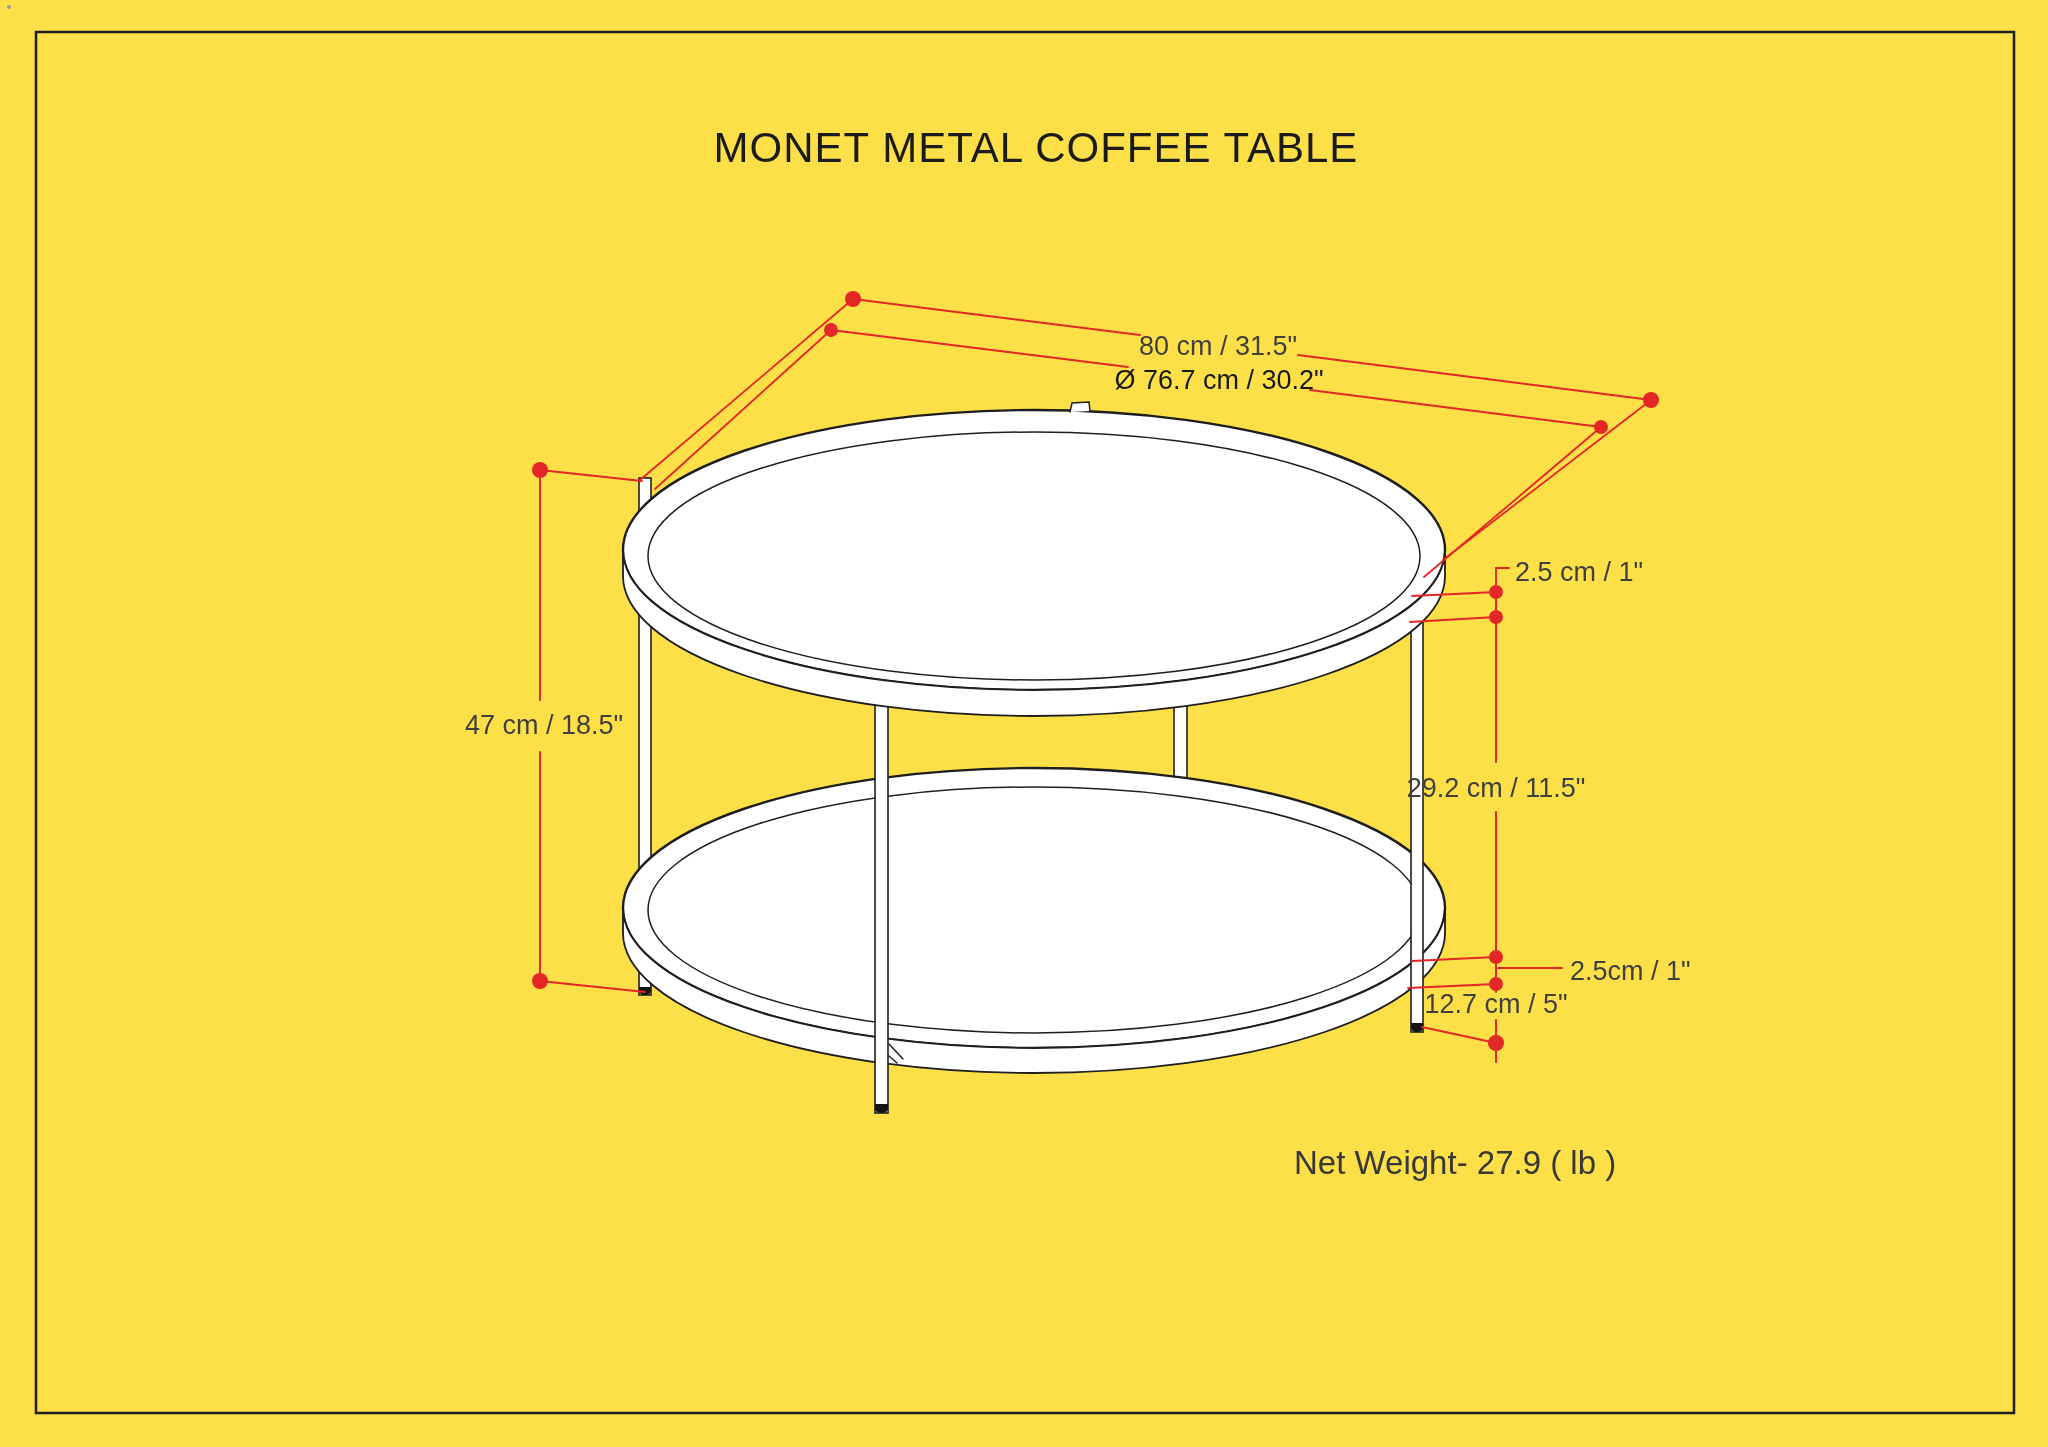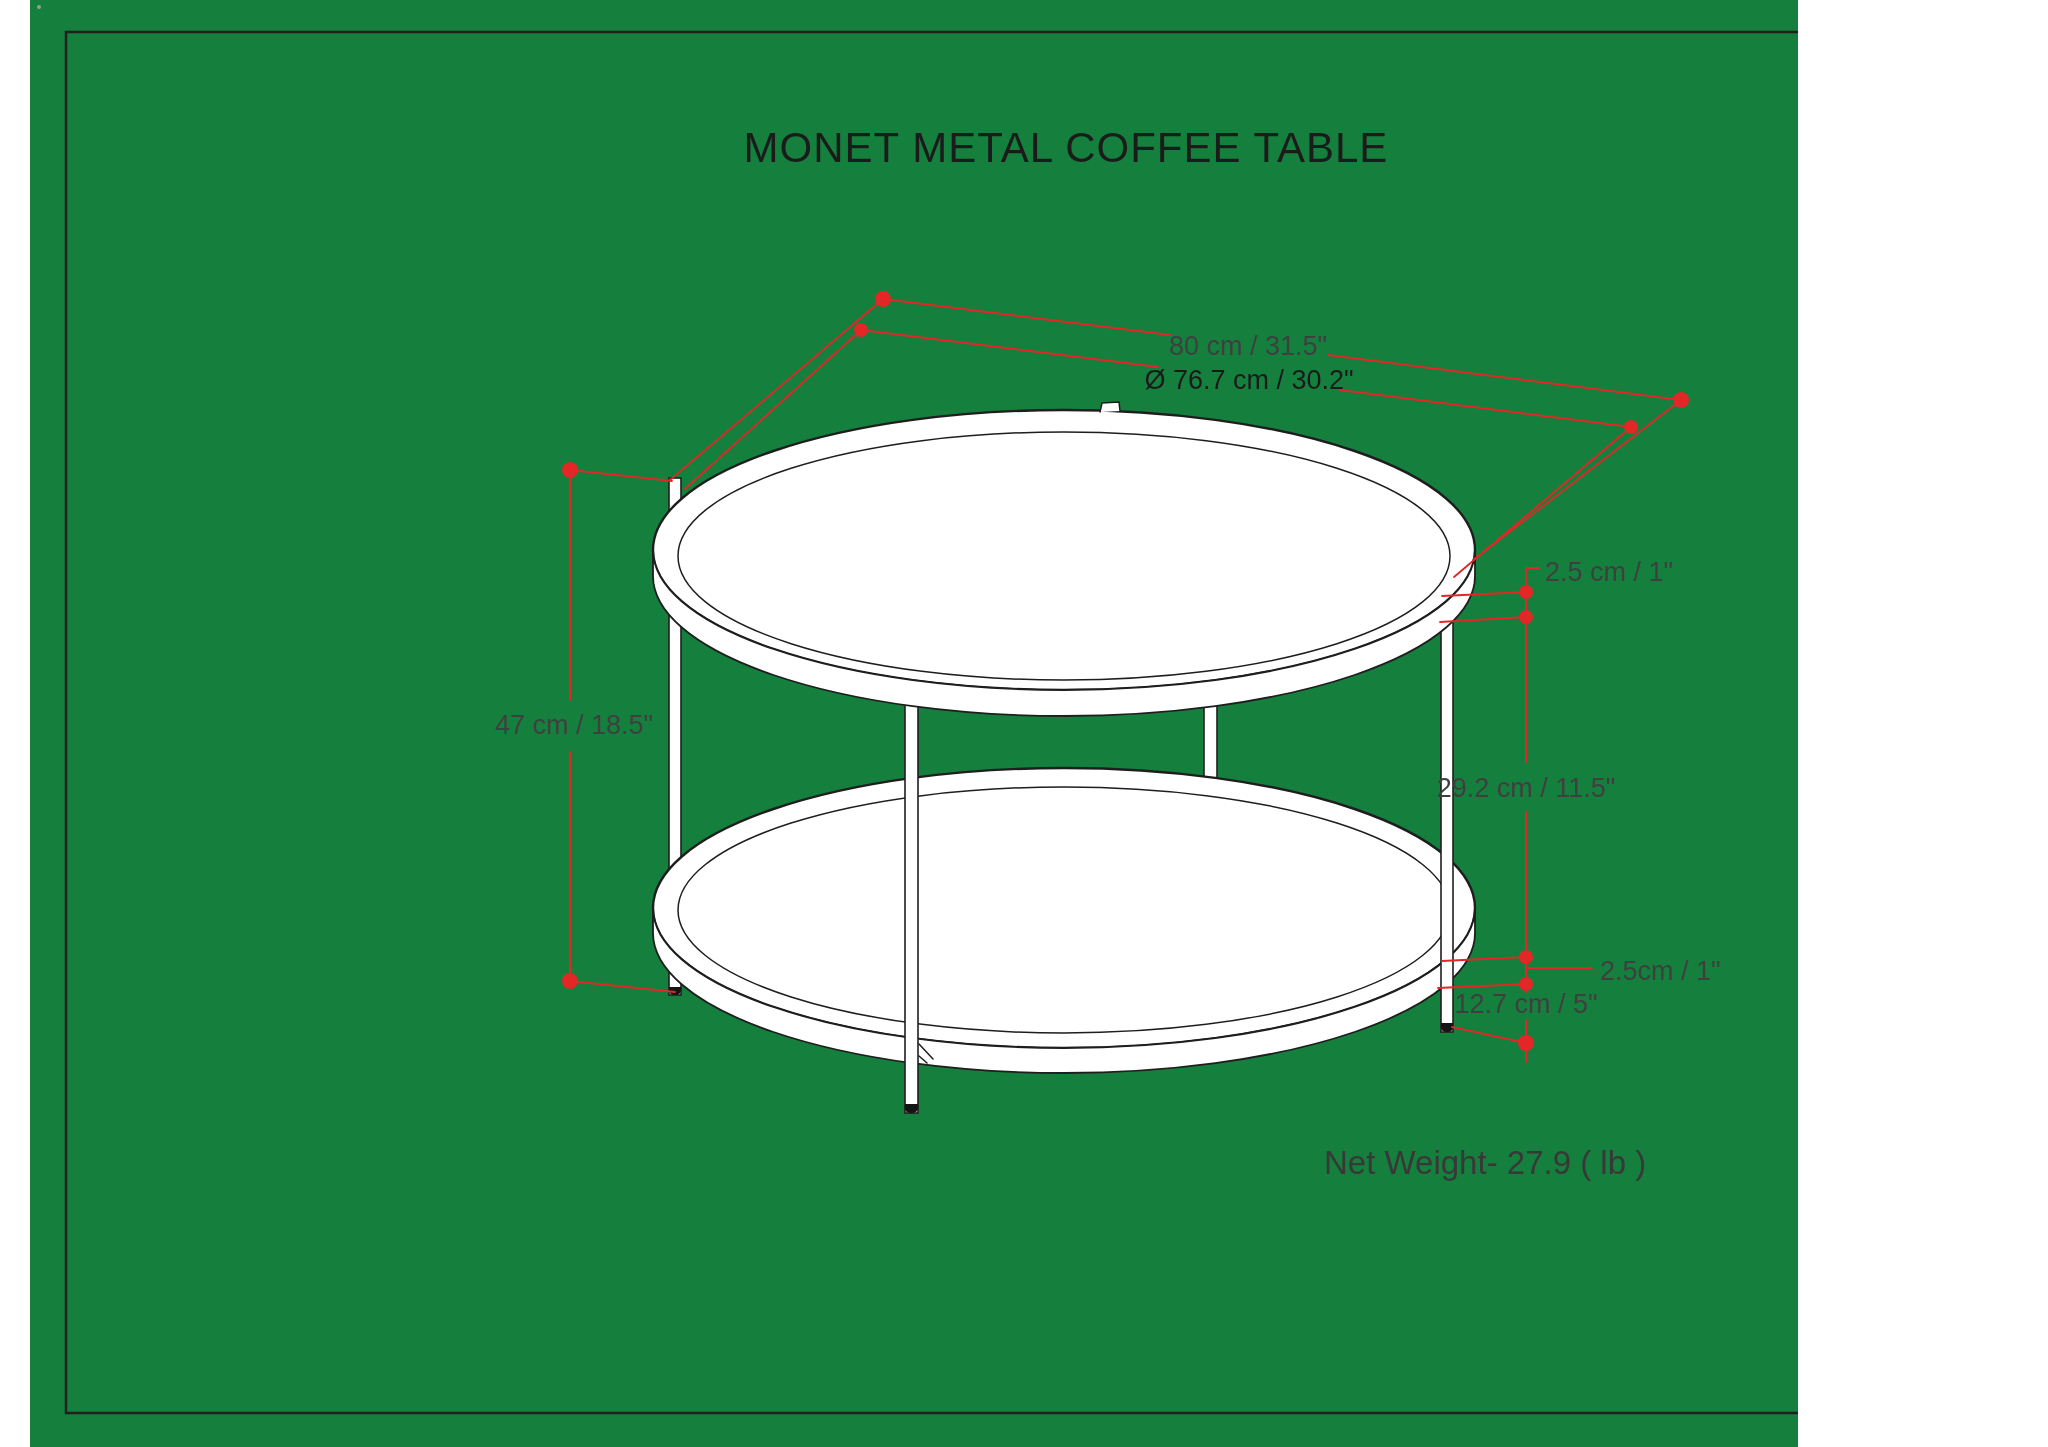--- a/index.html
+++ b/index.html
@@ -1,17 +1,17 @@
 <!DOCTYPE html>
 <html><head>
 <meta charset="utf-8">
 <style>
   html,body{margin:0;padding:0;background:#ffffff;}
-  .page{position:relative;width:1768px;height:1447px;background:#15803d;overflow:hidden;
-        font-family:"Liberation Sans", sans-serif;margin-left:30px;}
+  .page{position:relative;width:2048px;height:1447px;background:#fde047;overflow:hidden;
+        font-family:"Liberation Sans", sans-serif;}
   svg{position:absolute;left:0;top:0;}
   text{font-family:"Liberation Sans", sans-serif;}
   .title-text{font-size:42px;fill:#1b1b1b;letter-spacing:1px;}
   .dim-label{font-size:27px;fill:#3f3f3f;}
   .dim-label-dark{font-size:27px;fill:#1a1a1a;}
   .weight-text{font-size:33px;fill:#383838;}
 </style>
 </head>
 <body>
 

